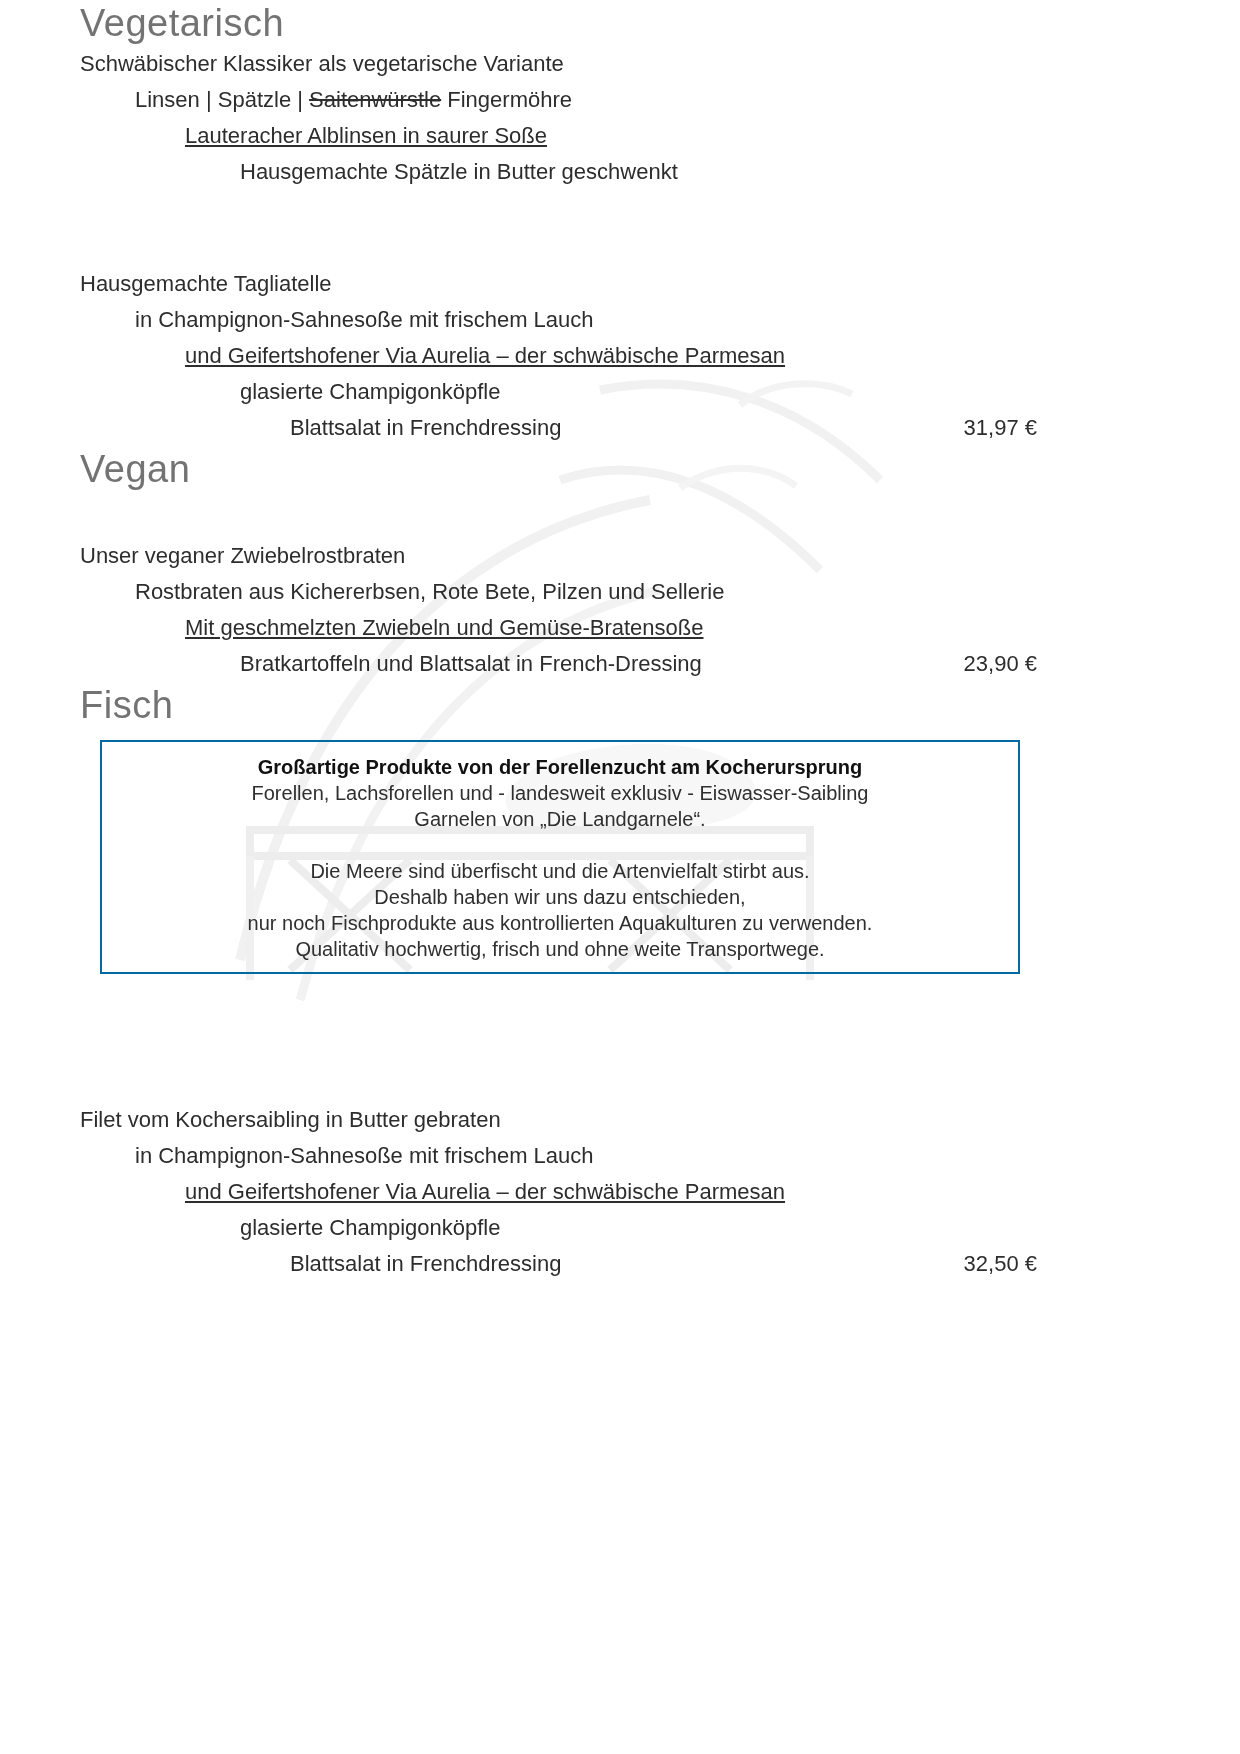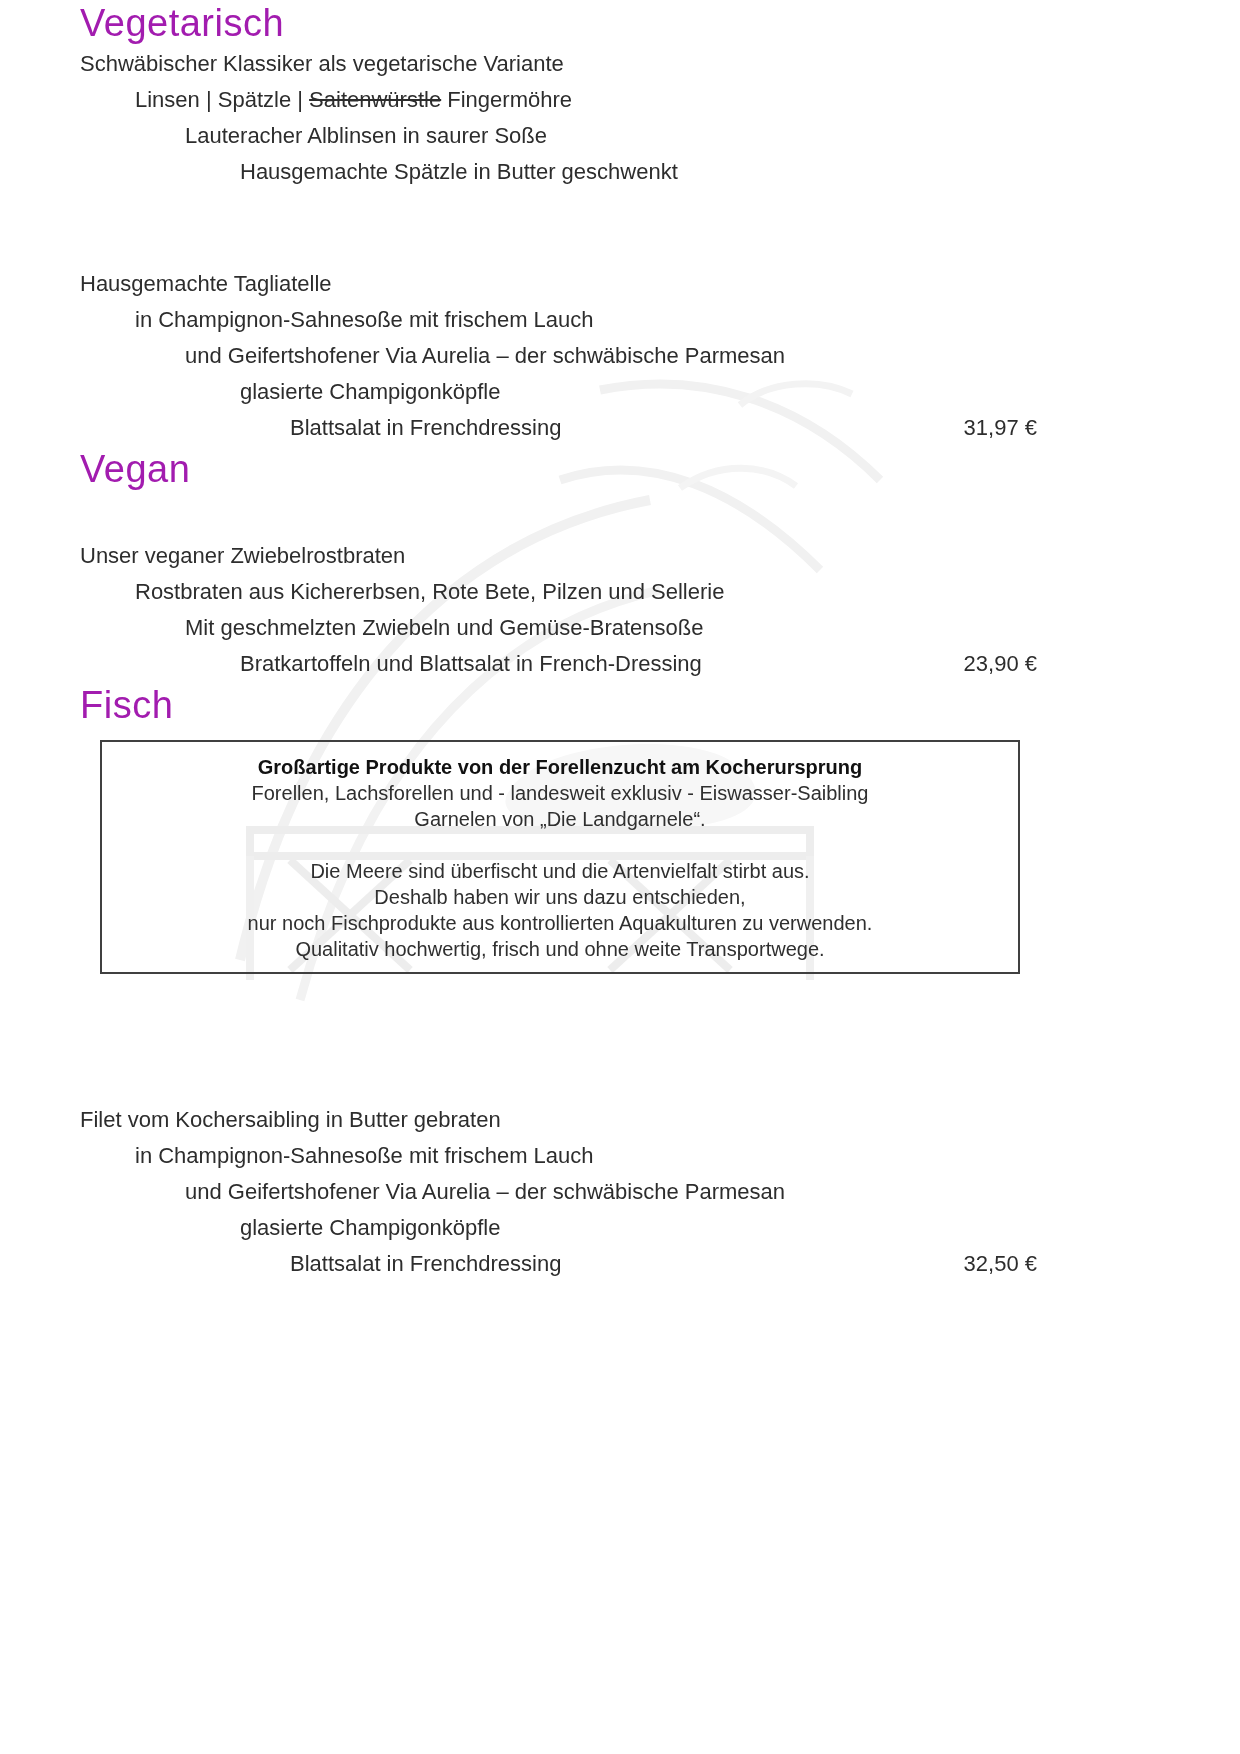--- a/index.html
+++ b/index.html
@@ -25,58 +25,58 @@
     left:80px;
     top:0;
     width:957px;
   }
   h1.sec{
     margin:0;
     font-size:38px;
     line-height:46px;
     font-weight:300;
     letter-spacing:0.5px;
-    color:#a21caf;
+    color:#737373;
   }
   .h-veg{margin-top:56px;}
   .h-vegan{margin-top:70px;}
   .h-fisch{margin-top:98px;}
   .item{margin:0;}
   .item.first-veg{}
   .item.second-veg{margin-top:76px;}
   .item.vegan-item{margin-top:46px;}
   .item.fisch-item{margin-top:128px;}
   .line{
     position:relative;
     font-size:22px;
     line-height:36px;
     font-weight:300;
     white-space:nowrap;
     color:#2d2d2d;
   }
   .i0{padding-left:0;}
   .i1{padding-left:55px;}
-  .i2{padding-left:105px;}
+  .i2{padding-left:105px;text-decoration:underline;}
   .i3{padding-left:160px;}
   .i4{padding-left:210px;}
   .price{
     position:absolute;
     right:0;
     top:0;
     font-size:22px;
     line-height:36px;
     font-weight:300;
     color:#2d2d2d;
   }
   .struck{text-decoration:line-through;}
   .infobox{
     margin-top:12px;
     margin-left:20px;
     width:876px;
-    border:2px solid #404040;
+    border:2px solid #0369a1;
     padding:12px 20px 10px 20px;
     text-align:center;
     background:transparent;
   }
   .box-line{
     font-size:20px;
     line-height:26px;
     min-height:26px;
     font-weight:400;
     color:#2f2f2f;

